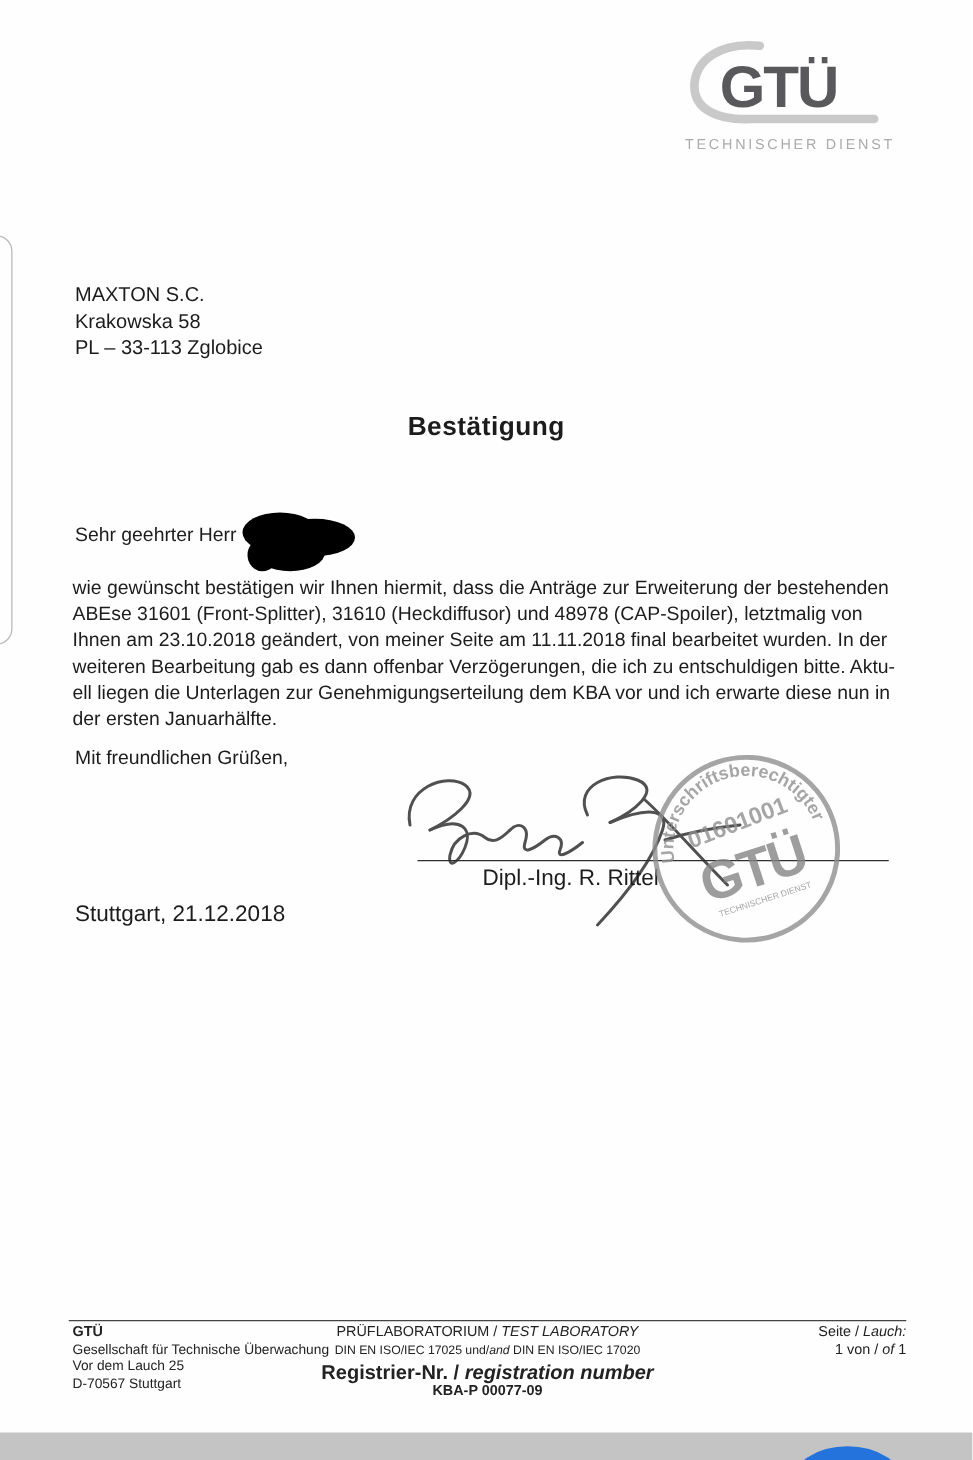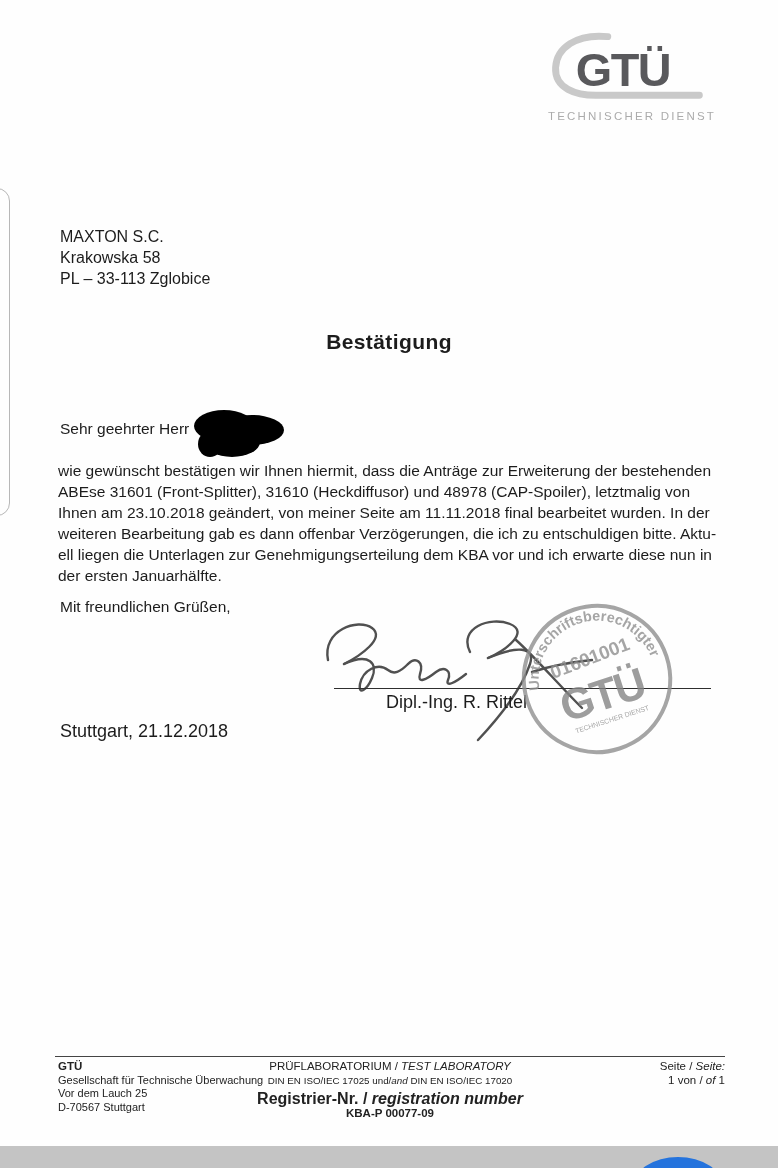--- a/index.html
+++ b/index.html
@@ -152,21 +152,21 @@
       <div>Vor dem Lauch 25</div>
       <div>D-70567 Stuttgart</div>
     </div>
     <div class="f-center">
       <div class="row1"><span>PRÜFLABORATORIUM / </span><span class="it">TEST LABORATORY</span></div>
       <div class="row2"><span>DIN EN ISO/IEC 17025 und/</span><span class="it">and</span><span> DIN EN ISO/IEC 17020</span></div>
       <div class="row3"><span>Registrier-Nr. / </span><span class="it">registration number</span></div>
       <div class="row4">KBA-P 00077-09</div>
     </div>
     <div class="f-right">
-      <div><span>Seite / </span><span class="it">Seite:</span></div>
+      <div><span>Seite / </span><span class="it">Lauch:</span></div>
       <div><span>1 von / </span><span class="it">of</span><span> 1</span></div>
     </div>
   </div>
 
   <div class="bottom-bar"></div>
   <div class="fab"></div>
 
 </div>
 
 </body></html>

